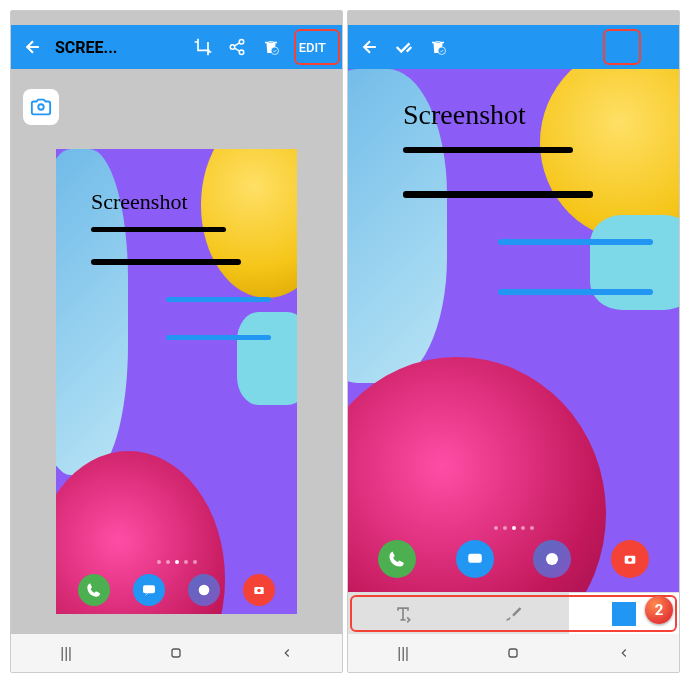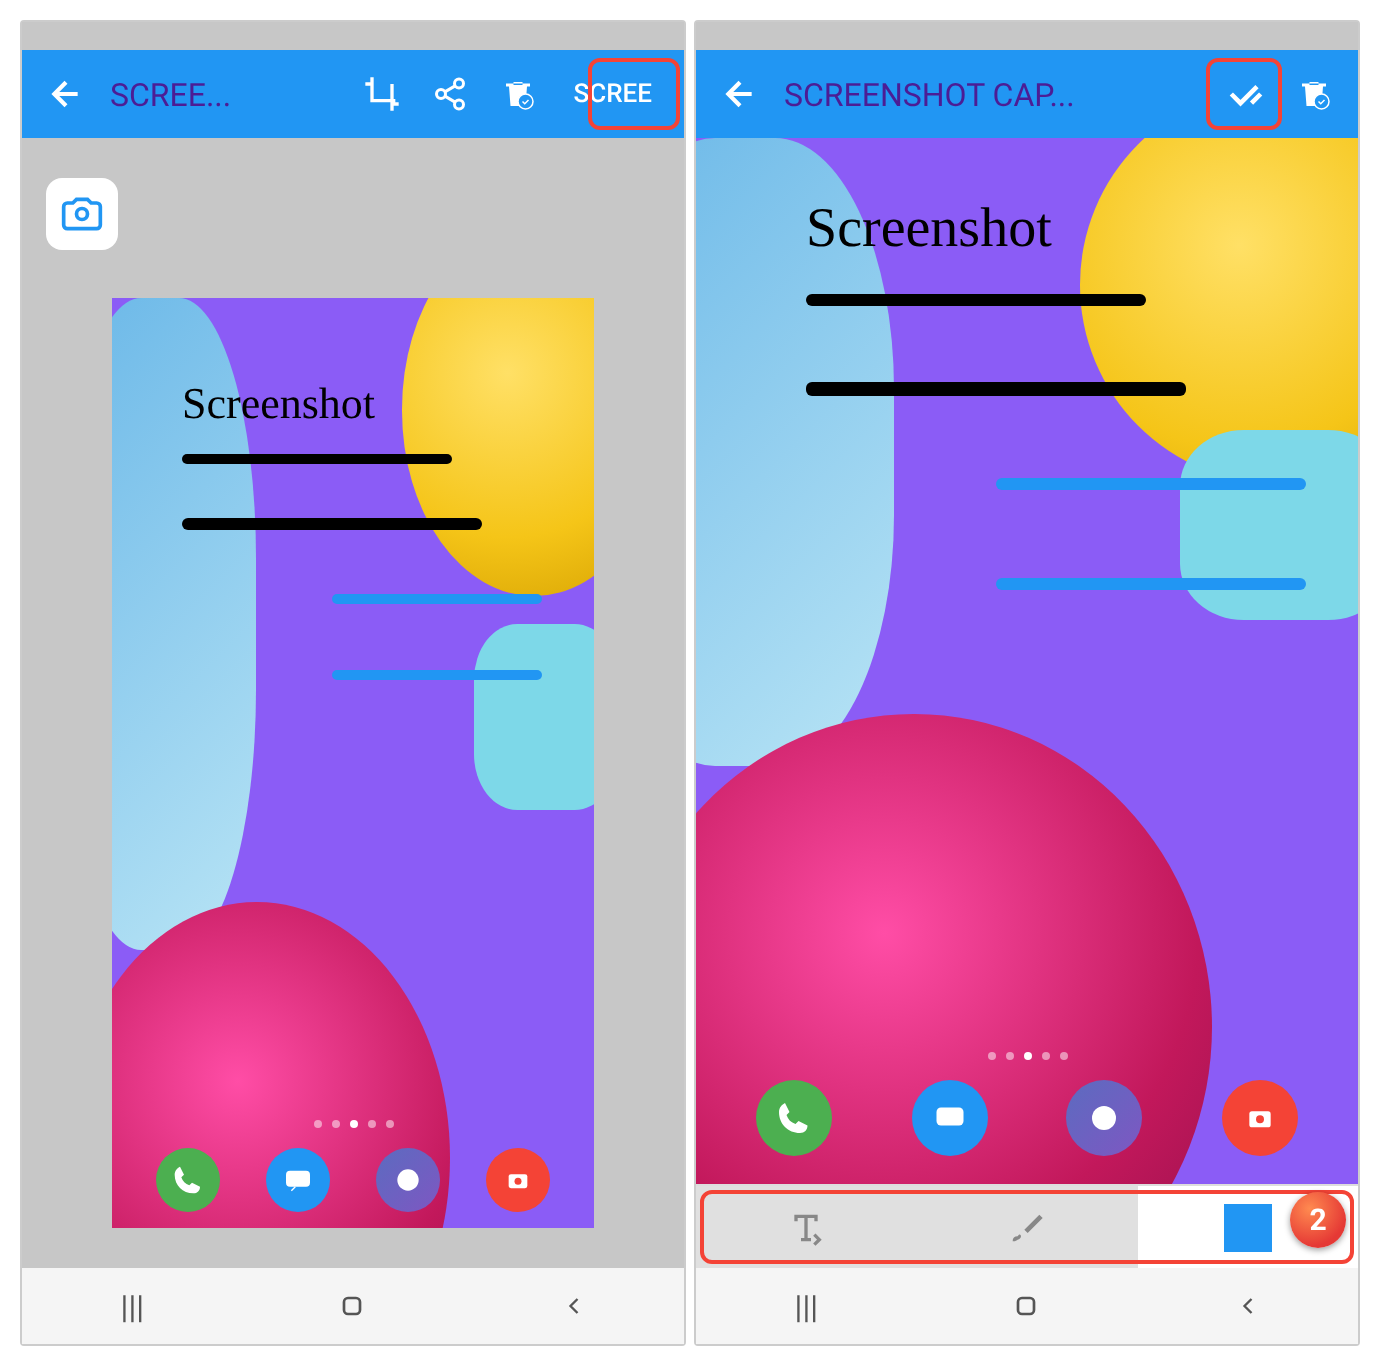--- a/index.html
+++ b/index.html
@@ -1,21 +1,21 @@
 <!DOCTYPE html>
 <html><head>
 <meta charset="utf-8">
 <style>
 *{box-sizing:border-box;margin:0;padding:0}
 body{background:#fff;width:690px;height:683px;font-family:Roboto,Arial,sans-serif;position:relative}
 .container{display:flex;gap:4px;padding:10px;height:100%}
 .phone{flex:1;background:#fff;border:1px solid #ccc;position:relative;display:flex;flex-direction:column;border-radius:2px}
 .status-bar{height:14px;background:#c7c7c7}
 .toolbar{height:44px;background:#2196f3;display:flex;align-items:center;padding:0 6px;gap:2px;position:relative}
-.toolbar-title{color:#4c1d95;font-size:16px;font-weight:400;flex:1;white-space:nowrap;overflow:hidden;text-overflow:ellipsis;padding:0 4px}
+.toolbar-title{color:#000000;font-size:16px;font-weight:700;flex:1;white-space:nowrap;overflow:hidden;text-overflow:ellipsis;padding:0 4px}
 .icon-btn{width:32px;height:32px;display:flex;align-items:center;justify-content:center;color:#fff;cursor:pointer}
 .edit-btn{color:#fff;font-size:13px;font-weight:500;padding:6px 10px;cursor:pointer}
 .highlight-box{position:absolute;border:2px solid #f44336;border-radius:6px;pointer-events:none}
 .badge{position:absolute;width:28px;height:28px;border-radius:50%;background:radial-gradient(circle at 35% 30%,#ff8a50,#e53935 70%);color:#fff;display:flex;align-items:center;justify-content:center;font-size:15px;font-weight:700;box-shadow:0 1px 3px rgba(0,0,0,.4)}
 .content{flex:1;background:#c7c7c7;position:relative;overflow:hidden}
 .camera-fab{position:absolute;top:20px;left:12px;width:36px;height:36px;background:#fff;border-radius:8px;display:flex;align-items:center;justify-content:center;color:#2196f3}
 .screenshot-preview{position:absolute;background:#8b5cf6;overflow:hidden}
 .wallpaper{position:absolute;inset:0}
 .yellow-ball{position:absolute;width:55%;height:40%;background:radial-gradient(circle at 40% 40%,#ffe066,#f5c518 60%,#d4a000);border-radius:50%}
 .blue-shape{position:absolute;background:linear-gradient(135deg,#6bb8e8,#b8e4f5)}
@@ -64,21 +64,21 @@
             <path d="M8.6 10.6l6.8-4M8.6 13.4l6.8 4"></path>
           </svg>
         </div>
       <div class="icon-btn">
           <svg width="18" height="18" viewBox="0 0 24 24" fill="currentColor">
             <path d="M6 7h12l-1 13H7L6 7zm3-3h6v2H9V4zM4 7h16v-2H4v2z"></path>
             <circle cx="17" cy="17" r="5" fill="#2196f3" stroke="#fff"></circle>
             <path d="M15 17l1.5 1.5L19 16" stroke="#fff" fill="none"></path>
           </svg>
         </div>
-      <div class="edit-btn">SCREE</div>
+      <div class="edit-btn">EDIT</div>
       <div class="highlight-box" style="right:2px;top:4px;width:46px;height:36px"></div>
     </div>
     <div class="badge" style="top:82px;right:42px">1</div>
     <div class="content">
       <div class="camera-fab">
           <svg width="22" height="22" viewBox="0 0 24 24" fill="currentColor">
             <path d="M12 8a4 4 0 100 8 4 4 0 000-8zm0 2a2 2 0 110 4 2 2 0 010-4z"></path>
             <path d="M20 6h-3l-2-2H9L7 6H4a2 2 0 00-2 2v10a2 2 0 002 2h16a2 2 0 002-2V8a2 2 0 00-2-2z" fill="none" stroke="currentColor" stroke-width="2"></path>
           </svg>
         </div>
@@ -143,21 +143,20 @@
   </div>
 
   <div class="phone">
     <div class="status-bar"></div>
     <div class="toolbar">
       <div class="icon-btn">
           <svg width="20" height="20" viewBox="0 0 24 24" fill="none" stroke="currentColor" stroke-width="2.5">
             <path d="M19 12H5m7-7l-7 7 7 7"></path>
           </svg>
         </div>
-      <div class="toolbar-title">SCREENSHOT CAP...</div>
       <div class="icon-btn">
           <svg width="22" height="22" viewBox="0 0 24 24" fill="none" stroke="currentColor" stroke-width="2.5">
             <path d="M4 12l5 5L18 8m-3 9l5-5"></path>
           </svg>
         </div>
       <div class="icon-btn">
           <svg width="18" height="18" viewBox="0 0 24 24" fill="currentColor">
             <path d="M6 7h12l-1 13H7L6 7zm3-3h6v2H9V4zM4 7h16v-2H4v2z"></path>
             <circle cx="17" cy="17" r="5" fill="#2196f3" stroke="#fff"></circle>
             <path d="M15 17l1.5 1.5L19 16" stroke="#fff" fill="none"></path>

